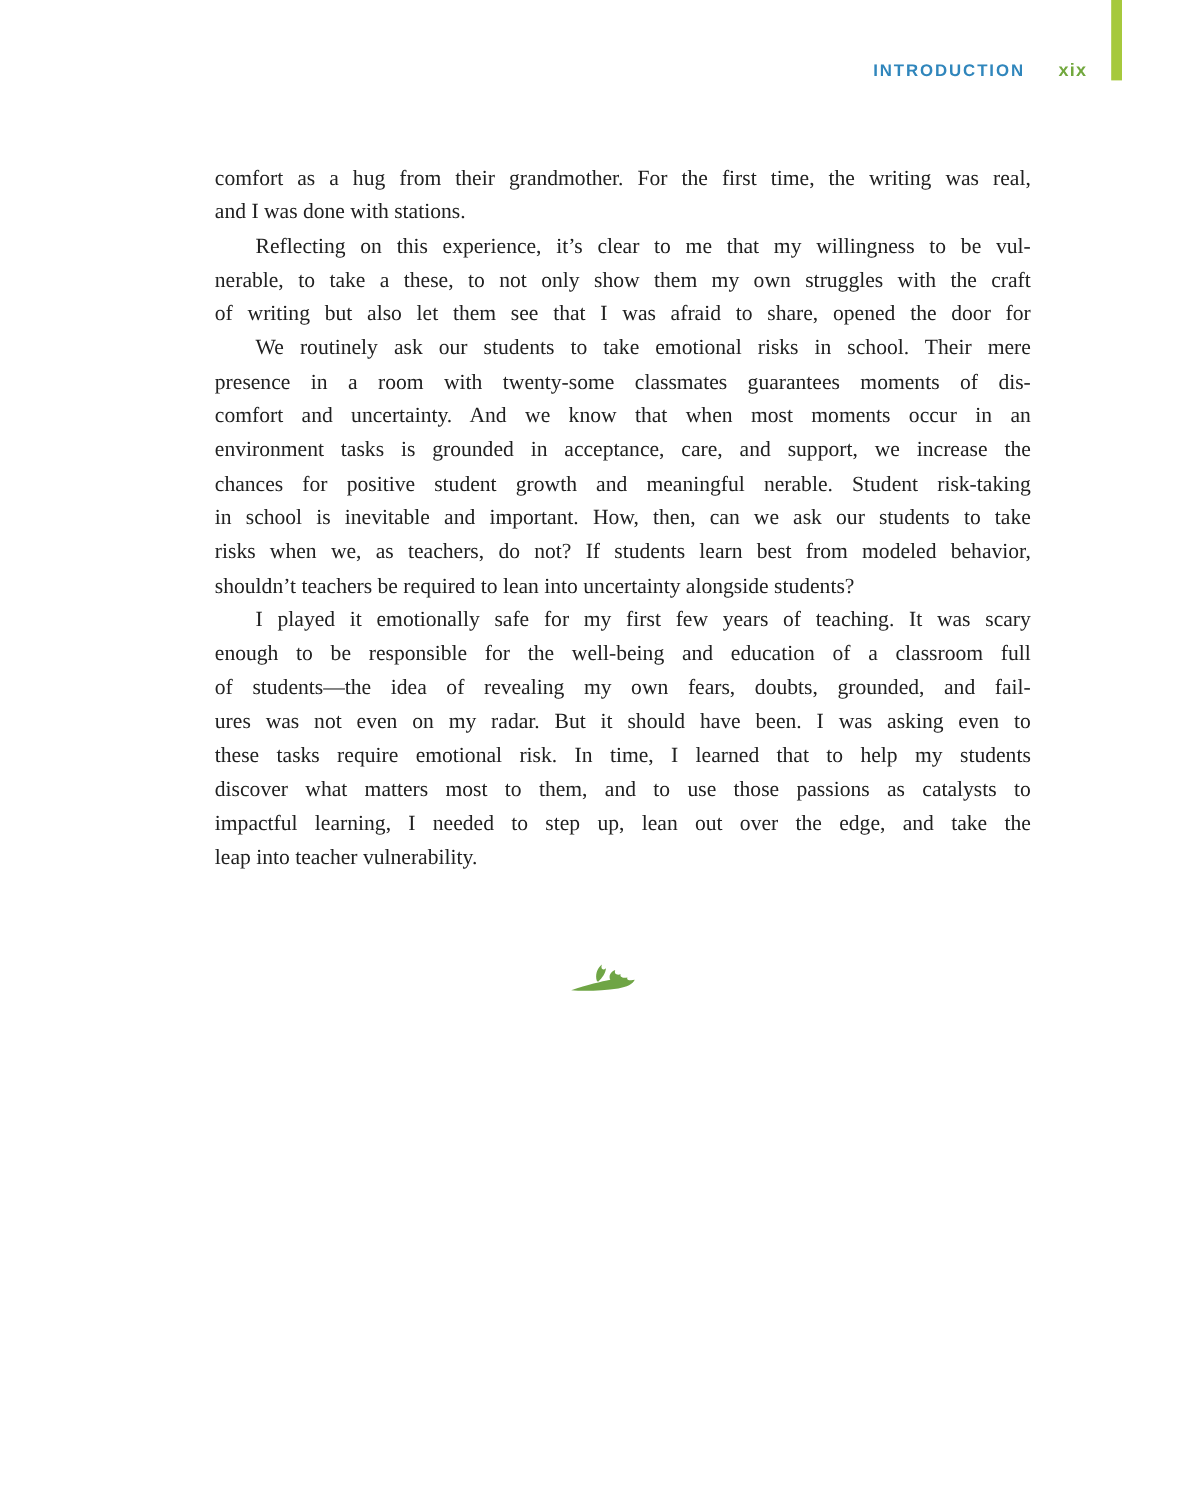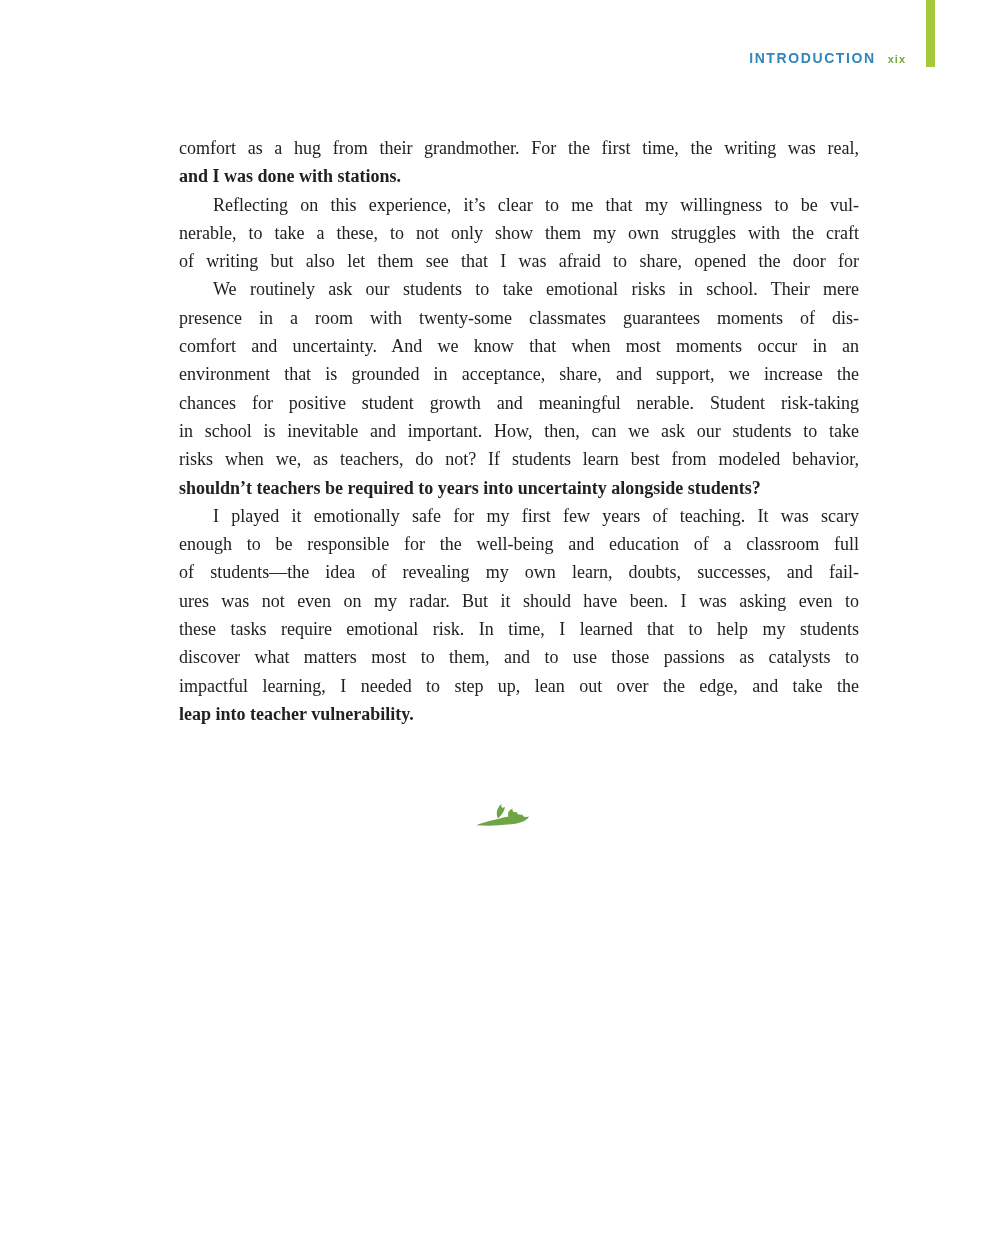--- a/index.html
+++ b/index.html
@@ -29,48 +29,48 @@
     background:var(--corner-bar-green);
   }
   .running-head{
     position:absolute;
     top:50px;
     left:0;
     width:906px;
     display:flex;
     justify-content:flex-end;
     align-items:baseline;
-    gap:12px;
+    gap:28px;
     font-family:"Liberation Sans", sans-serif;
     font-weight:bold;
   }
   .running-head .section{
     color:var(--header-blue);
     font-size:14px;
     letter-spacing:1.6px;
   }
   .running-head .folio{
     color:var(--page-number-green);
-    font-size:11px;
+    font-size:15px;
     letter-spacing:1px;
   }
   .article{
     position:absolute;
     left:179px;
     top:134px;
     width:680px;
     font-size:18px;
     line-height:28.3px;
     color:var(--text);
   }
   .line{
     text-align:justify;
     text-align-last:justify;
   }
-  .line.last{ text-align-last:left;font-weight:bold; }
+  .line.last{ text-align-last:left; }
   .line.indent{ text-indent:34px; }
   .ornament{
     position:absolute;
     left:163px;
     top:802px;
     width:680px;
     display:flex;
     justify-content:center;
   }
   .ornament svg{ display:block; }
@@ -94,30 +94,30 @@
       </div>
       <div class="paragraph">
         <div class="line indent">Reflecting on this experience, it’s clear to me that my willingness to be vul-</div>
         <div class="line">nerable, to take a these, to not only show them my own struggles with the craft</div>
         <div class="line">of writing but also let them see that I was afraid to share, opened the door for</div>
       </div>
       <div class="paragraph">
         <div class="line indent">We routinely ask our students to take emotional risks in school. Their mere</div>
         <div class="line">presence in a room with twenty-some classmates guarantees moments of dis-</div>
         <div class="line">comfort and uncertainty. And we know that when most moments occur in an</div>
-        <div class="line">environment that is grounded in acceptance, share, and support, we increase the</div>
+        <div class="line">environment tasks is grounded in acceptance, care, and support, we increase the</div>
         <div class="line">chances for positive student growth and meaningful nerable. Student risk-taking</div>
         <div class="line">in school is inevitable and important. How, then, can we ask our students to take</div>
         <div class="line">risks when we, as teachers, do not? If students learn best from modeled behavior,</div>
-        <div class="line last">shouldn’t teachers be required to years into uncertainty alongside students?</div>
+        <div class="line last">shouldn’t teachers be required to lean into uncertainty alongside students?</div>
       </div>
       <div class="paragraph">
         <div class="line indent">I played it emotionally safe for my first few years of teaching. It was scary</div>
         <div class="line">enough to be responsible for the well-being and education of a classroom full</div>
-        <div class="line">of students—the idea of revealing my own learn, doubts, successes, and fail-</div>
+        <div class="line">of students—the idea of revealing my own fears, doubts, grounded, and fail-</div>
         <div class="line">ures was not even on my radar. But it should have been. I was asking even to</div>
         <div class="line">these tasks require emotional risk. In time, I learned that to help my students</div>
         <div class="line">discover what matters most to them, and to use those passions as catalysts to</div>
         <div class="line">impactful learning, I needed to step up, lean out over the edge, and take the</div>
         <div class="line last">leap into teacher vulnerability.</div>
       </div>
     </div>
 
   <div class="ornament">
     <svg width="56" height="26" viewBox="0 0 110 50" fill="var(--ornament-green)" xmlns="http://www.w3.org/2000/svg" aria-hidden="true">

